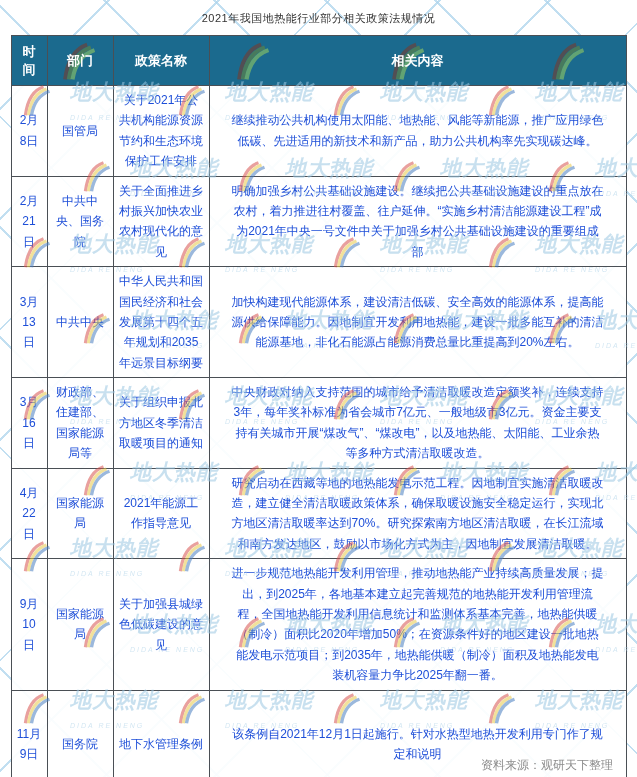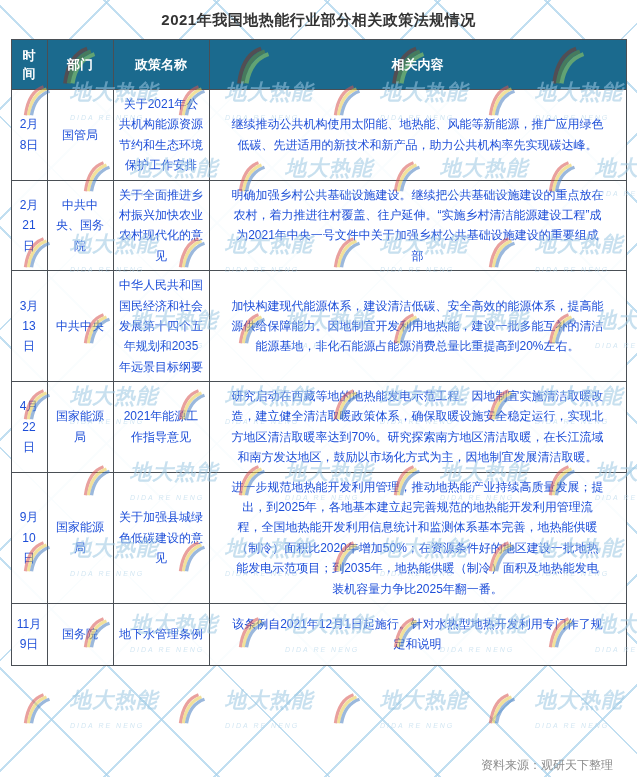--- a/index.html
+++ b/index.html
@@ -16,22 +16,22 @@
     background-image:
       repeating-linear-gradient(45deg,  transparent 0 76px, rgba(173,212,236,0.75) 76px 78px),
       repeating-linear-gradient(135deg, transparent 0 76px, rgba(173,212,236,0.75) 76px 78px);
   }
 
   .page-title {
     position: relative;
     z-index: 2;
     text-align: center;
     padding-top: 11px;
-    font-size: 15px;
-    font-weight: bold;
+    font-size: 11px;
+    font-weight: normal;
     color: #333333;
     letter-spacing: 0.5px;
   }
 
   table.policy-table {
     position: relative;
     z-index: 2;
     width: 615px;
     margin: 9px auto 0 auto;
     border-collapse: collapse;
@@ -224,20 +224,26 @@
     <td class="cell-content">明确加强乡村公共基础设施建设。继续把公共基础设施建设的重点放在农村，着力推进往村覆盖、往户延伸。“实施乡村清洁能源建设工程”成为2021年中央一号文件中关于加强乡村公共基础设施建设的重要组成部</td>
   </tr>
 
   <tr>
     <td class="cell-date">3月13日</td>
     <td class="cell-dept">中共中央</td>
     <td class="cell-policy">中华人民共和国国民经济和社会发展第十四个五年规划和2035年远景目标纲要</td>
     <td class="cell-content">加快构建现代能源体系，建设清洁低碳、安全高效的能源体系，提高能源供给保障能力。因地制宜开发利用地热能，建设一批多能互补的清洁能源基地，非化石能源占能源消费总量比重提高到20%左右。</td>
   </tr>
 
+  <tr>
+    <td class="cell-date">3月16日</td>
+    <td class="cell-dept">财政部、住建部、国家能源局等</td>
+    <td class="cell-policy">关于组织申报北方地区冬季清洁取暖项目的通知</td>
+    <td class="cell-content">中央财政对纳入支持范围的城市给予清洁取暖改造定额奖补，连续支持3年，每年奖补标准为省会城市7亿元、一般地级市3亿元。资金主要支持有关城市开展“煤改气”、“煤改电”，以及地热能、太阳能、工业余热等多种方式清洁取暖改造。</td>
+  </tr>
 
   <tr>
     <td class="cell-date">4月22日</td>
     <td class="cell-dept">国家能源局</td>
     <td class="cell-policy">2021年能源工作指导意见</td>
     <td class="cell-content">研究启动在西藏等地的地热能发电示范工程。因地制宜实施清洁取暖改造，建立健全清洁取暖政策体系，确保取暖设施安全稳定运行，实现北方地区清洁取暖率达到70%。研究探索南方地区清洁取暖，在长江流域和南方发达地区，鼓励以市场化方式为主，因地制宜发展清洁取暖。</td>
   </tr>
 
 
   <tr>

